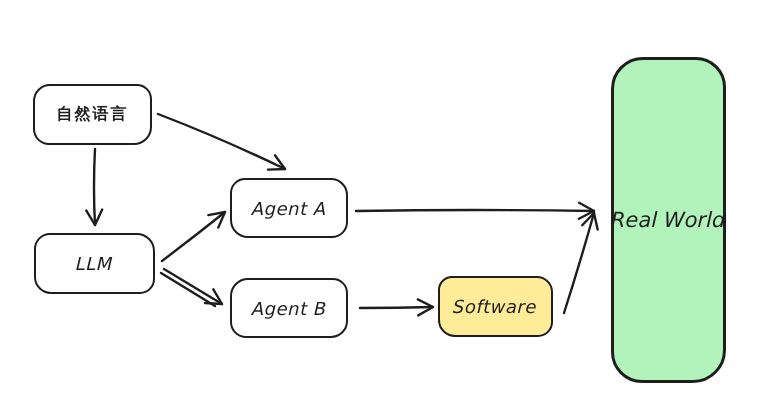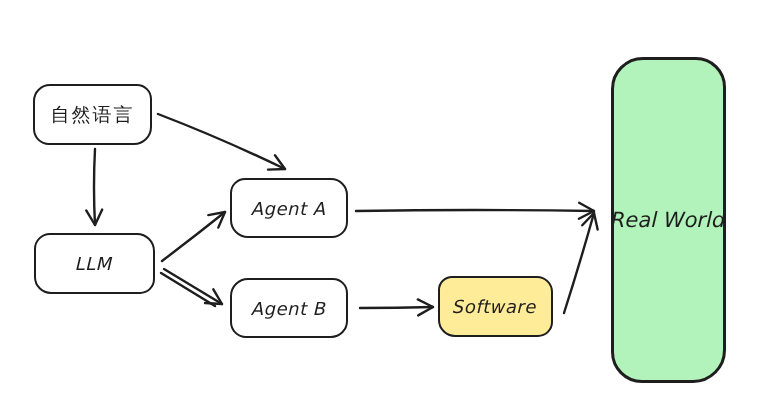--- a/index.html
+++ b/index.html
@@ -33,23 +33,24 @@
   }
   .node .label {
     font-style: italic;
     font-size: 18px;
     letter-spacing: 0.5px;
     white-space: nowrap;
     transform: skewX(-2deg);
   }
   .node .label-zh {
     font-style: normal;
-    font-size: 19px;
+    font-size: 16px;
     letter-spacing: 2px;
     transform: none;
+    font-weight: bold;
   }
   .node-natural-language {
     left: 33px; top: 84px; width: 119px; height: 61px;
     border-radius: 17px 15px 18px 16px;
   }
   .node-llm {
     left: 34px; top: 233px; width: 121px; height: 61px;
     border-radius: 16px 18px 15px 17px;
   }
   .node-agent-a {

